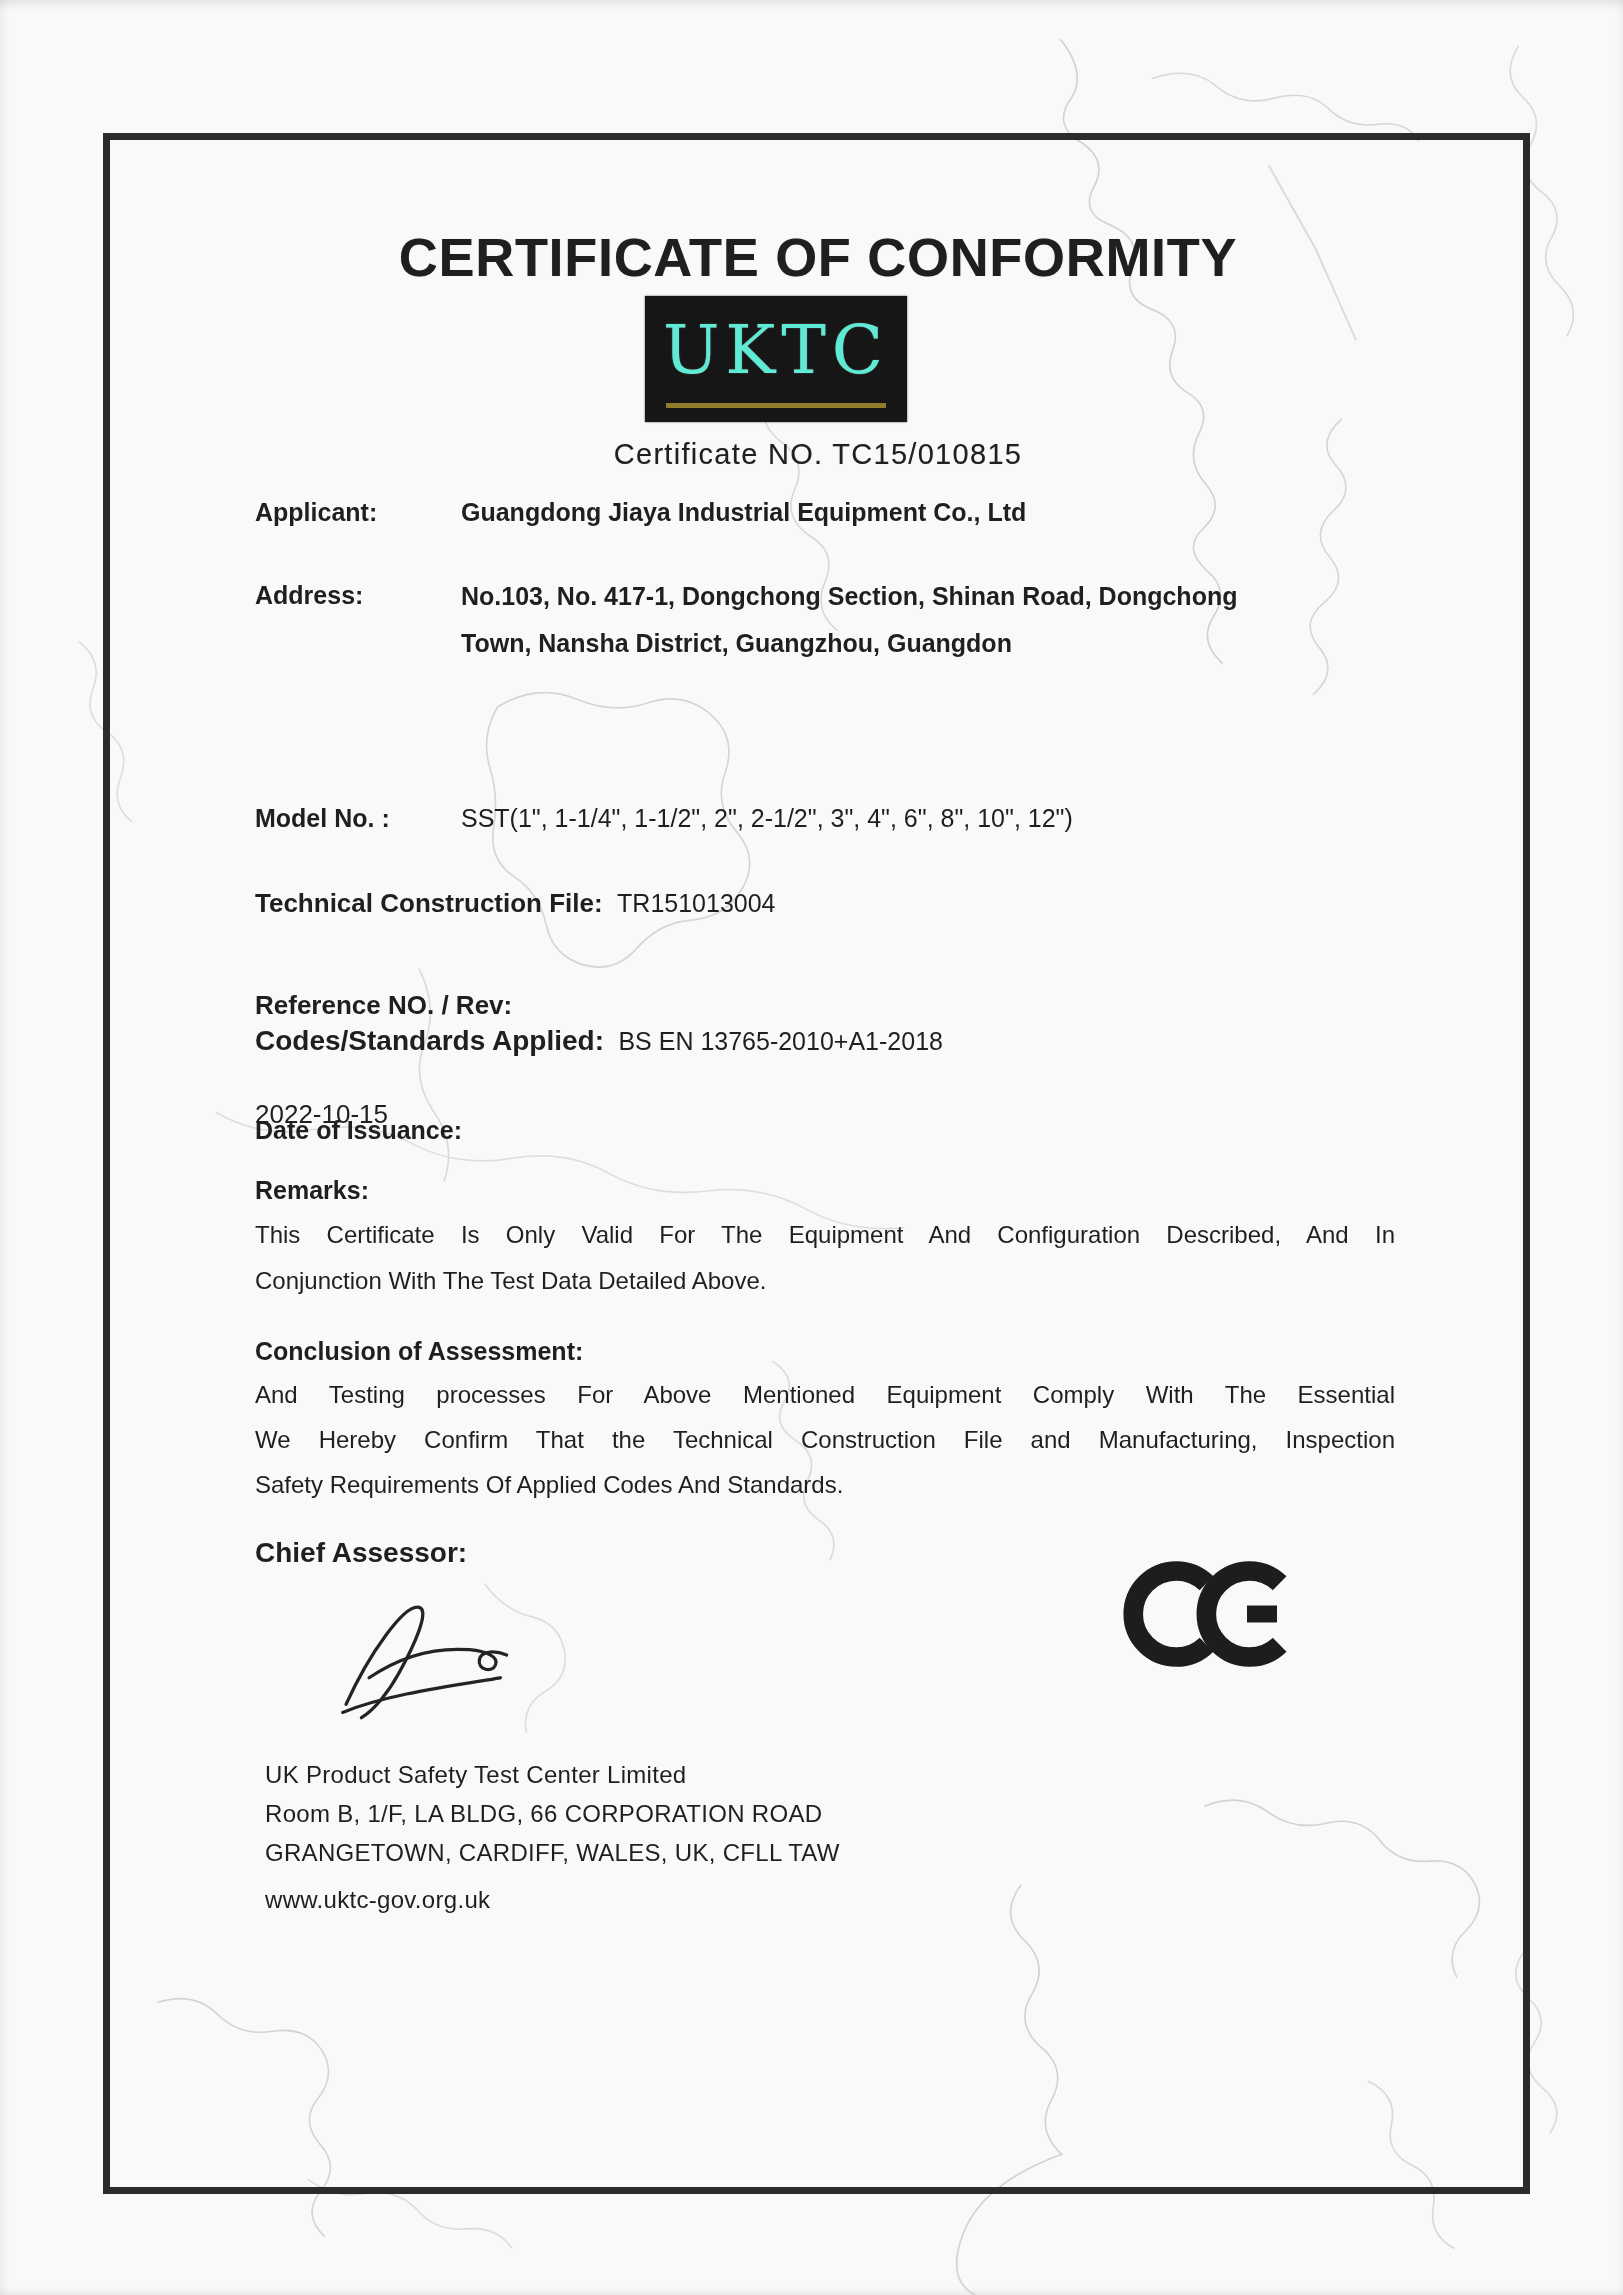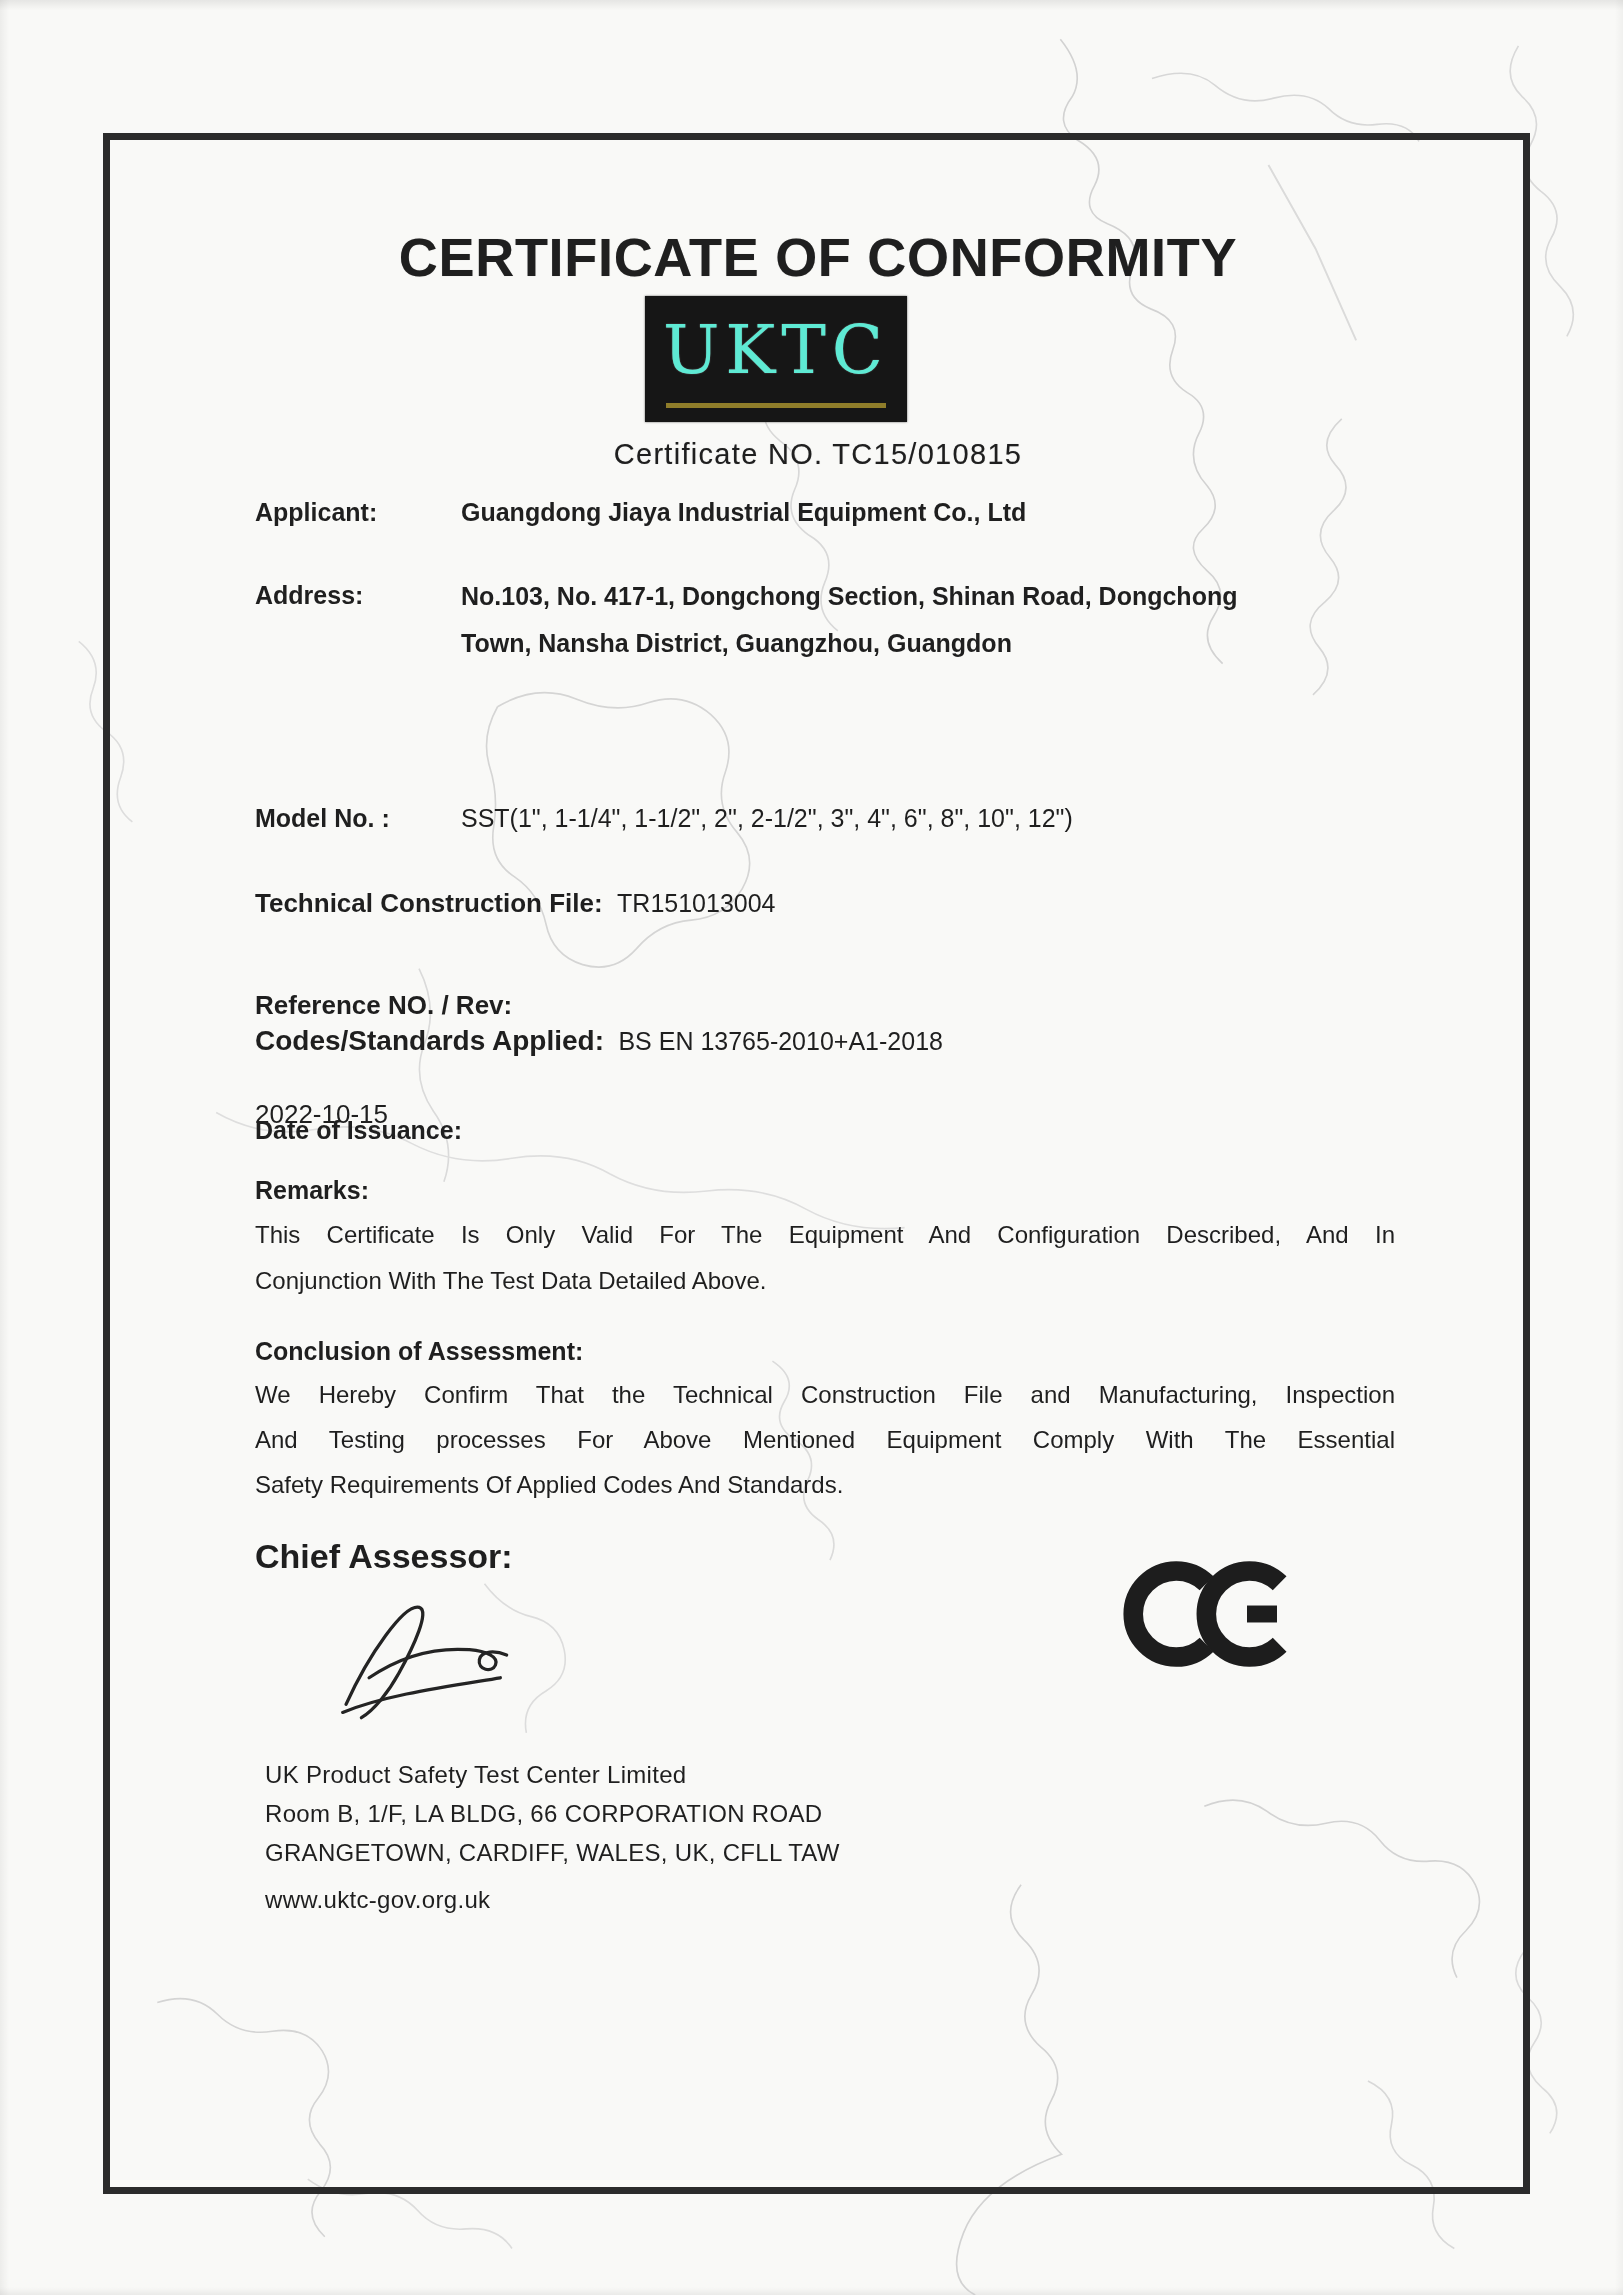--- a/index.html
+++ b/index.html
@@ -47,21 +47,21 @@
   .val{display:block;}
   .bold{font-weight:700;}
   .inline-row{position:absolute;left:255px;width:1140px;display:flex;align-items:baseline;gap:14.4px;}
   .inline-row .lab{font-weight:700;white-space:pre;}
   .inline-row .v{white-space:pre;}
   .addr-line{display:block;line-height:47px;}
   .para{position:absolute;left:255px;width:1140px;font-size:24px;}
   .para .jline{display:block;line-height:46px;text-align:justify;text-align-last:justify;white-space:normal;}
   .para .jline.last{text-align:left;text-align-last:left;}
   .heading{position:absolute;left:255px;font-size:25px;font-weight:700;}
-  .chief{font-size:34px;}
+  .chief{font-size:28px;}
   .footer-line{position:absolute;left:265px;font-size:24px;letter-spacing:0.3px;}
   .sig{position:absolute;left:331px;top:1589px;transform:rotate(-4deg);}
   .ce{position:absolute;left:1123px;top:1553px;}
 </style>
 </head>
 <body>
 
 <div class="sheet">
 
   <svg class="watermark" width="1624" height="2295" viewBox="0 0 2481 3507" fill="none" stroke="#c9c9c9" stroke-width="2.5" opacity="0.85">
@@ -142,22 +142,22 @@
   </div>
 
   <div class="heading" style="top:1176px;">Remarks:</div>
   <div class="para" style="top:1212px;">
     <span class="jline">This Certificate Is Only Valid For The Equipment And Configuration Described, And In</span>
     <span class="jline last">Conjunction With The Test Data Detailed Above.</span>
   </div>
 
   <div class="heading" style="top:1337px;">Conclusion of Assessment:</div>
   <div class="para" style="top:1372px;">
+    <span class="jline" style="line-height:45px;">And Testing processes For Above Mentioned Equipment Comply With The Essential</span>
     <span class="jline" style="line-height:45px;">We Hereby Confirm That the Technical Construction File and Manufacturing, Inspection</span>
-    <span class="jline" style="line-height:45px;">And Testing processes For Above Mentioned Equipment Comply With The Essential</span>
     <span class="jline last" style="line-height:45px;">Safety Requirements Of Applied Codes And Standards.</span>
   </div>
 
   <div class="heading chief" style="top:1537px;">Chief Assessor:</div>
 
   <svg class="sig" width="216" height="131" viewBox="0 0 330 200" fill="none" stroke="#242424" stroke-width="5" stroke-linecap="round">
     <path d="M18,166 C58,92 118,18 140,26 C156,32 128,84 102,124 C84,152 60,178 40,188"></path>
     <path d="M56,128 C104,100 158,88 212,96 C238,100 256,110 250,122 C244,134 222,128 226,112 C230,98 252,100 268,108"></path>
     <path d="M12,178 C78,156 170,150 256,142"></path>
   </svg>

